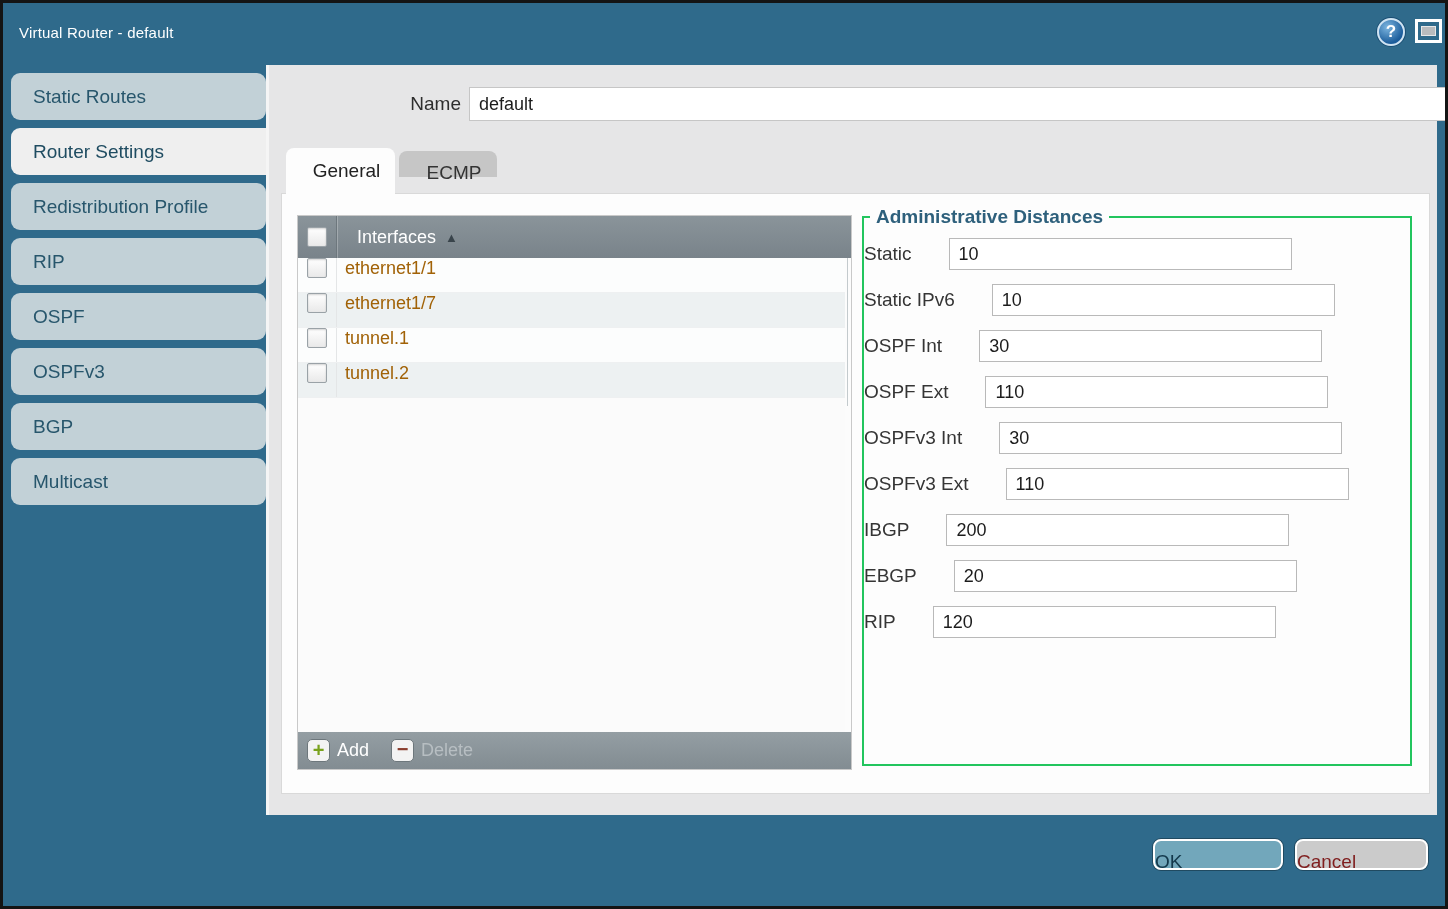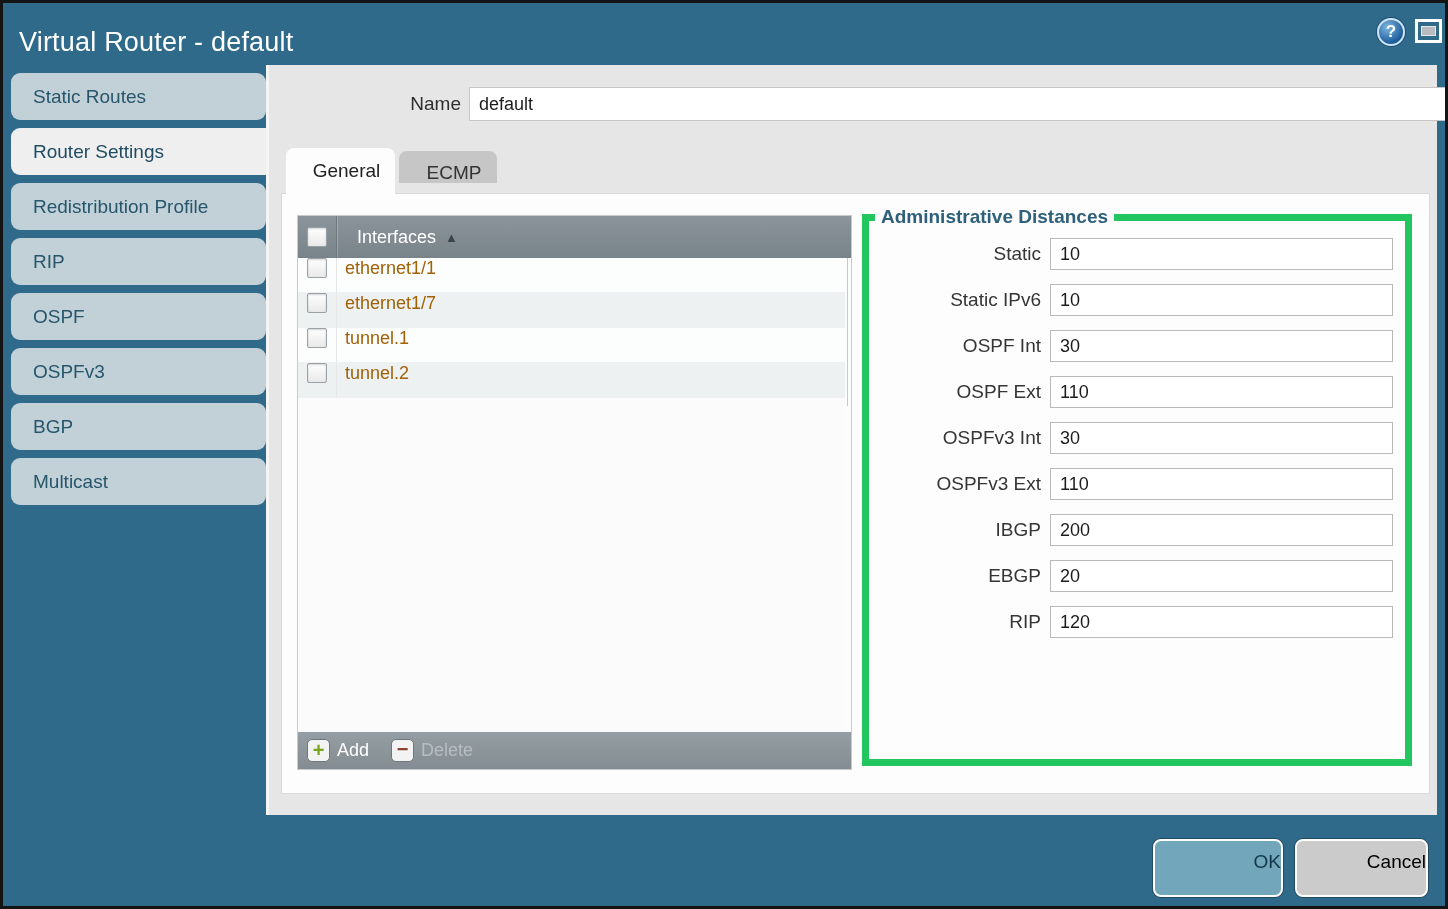--- a/index.html
+++ b/index.html
@@ -2,22 +2,22 @@
 <html><head>
 <meta charset="utf-8">
 <style>
   * { margin:0; padding:0; box-sizing:border-box; }
   body { font-family:"Liberation Sans", sans-serif; background:#000; }
   .window {
     position:relative; width:1448px; height:909px;
     background:#2f6a8b; border:3px solid #141414; overflow:hidden;
   }
   
-  .title { position:absolute; left:16px; top:9px; height:62px; line-height:60px;
-    color:#ffffff; font-size:27px; letter-spacing:.2px; }
+  .title { position:absolute; left:16px; top:0; height:62px; line-height:60px;
+    color:#ffffff; font-size:15px; letter-spacing:.2px; }
   .help-icon { position:absolute; left:1374px; top:15px; width:28px; height:28px;
     border-radius:50%; background:radial-gradient(circle at 35% 30%, #7db6e0, #1c5d9b 70%);
     border:2px solid #cfe3f2; box-shadow:0 0 0 1px #1b4e74;
     color:#fff; font-weight:bold; font-size:17px; text-align:center; line-height:24px; cursor:pointer; }
   .window-icon { position:absolute; left:1412px; top:16px; width:27px; height:24px;
     background:#2f6a8b; border:3px solid #ffffff; display:flex; align-items:center; justify-content:center; cursor:pointer; }
   .window-icon .inner { width:15px; height:10px; background:#b9bcbe; border:1px solid #e8e8e8; }
   
   .sidebar { position:absolute; left:8px; top:70px; width:255px; }
   .side-item { height:47px; margin-bottom:8px; border-radius:9px;
@@ -29,21 +29,21 @@
   .content-panel { position:absolute; left:263px; top:62px; width:1171px; height:750px;
     background:#e6e6e7; border-left:3px solid #f5f5f5; }
   .name-label { position:absolute; left:60px; top:22px; width:132px; height:34px;
     line-height:34px; text-align:right; font-size:19px; color:#2e2e2e; }
   .name-input { position:absolute; left:200px; top:22px; width:1095px; height:34px;
     border:1px solid #c6c6c6; background:#ffffff; font-size:18px; padding:0 9px;
     font-family:"Liberation Sans", sans-serif; color:#1c1c1c; }
   .tab { position:absolute; border-radius:8px 8px 0 0; text-align:center; cursor:pointer;padding-left:12px; }
   .tab-general { left:17px; top:83px; width:109px; height:46px; background:#fdfdfd;
     font-size:19px; color:#222; line-height:46px; z-index:2; }
-  .tab-ecmp { left:130px; top:86px; width:98px; height:32px; background:#c6c6c6;
+  .tab-ecmp { left:130px; top:86px; width:98px; height:26px; background:#c6c6c6;
     font-size:19px; color:#333; line-height:43px; z-index:1; }
   .white-panel { position:absolute; left:12px; top:128px; width:1149px; height:601px;
     background:#fdfdfd; border:1px solid #d9d9d9; }
   
   .iface-table { position:absolute; left:15px; top:21px; width:555px; height:555px;
     background:#fbfbfb; border:1px solid #c9c9c9; }
   .iface-header { position:absolute; left:0; right:0; top:0; height:42px;
     background:linear-gradient(#8a949a, #79838a); display:flex; align-items:center; }
   .cb { width:20px; height:20px; background:linear-gradient(#ffffff,#e9e9e9);
     border:1px solid #9aa2a7; border-radius:2px; box-shadow:inset 0 1px 2px rgba(0,0,0,.18);
@@ -68,33 +68,33 @@
   .tbl-btn .btn-ico { width:23px; height:23px; border-radius:5px; background:#f3f3f3;
     border:1px solid #6d777c; display:flex; align-items:center; justify-content:center;
     font-size:20px; font-weight:bold; line-height:1; }
   .plus-glyph { color:#79a21d; margin-top:-2px; }
   .minus-glyph { color:#8a3d2e; margin-top:-3px; }
   .tbl-btn .btn-label { margin-left:7px; font-size:18px; color:#ffffff; }
   .tbl-btn.disabled { cursor:default; }
   .tbl-btn.disabled .btn-label { color:#b7bec2; }
   
   .admin-fs { position:absolute; left:580px; top:12px; width:550px; height:560px;
-    border:7px solid #22c55e; }
+    border:2px solid #22c55e; }
   .admin-fs legend { margin-left:6px; padding:0 6px; font-weight:bold; font-size:19px; color:#2e607c; }
   .admin-rows { padding:10px 12px 0 0; }
-  .admin-row { display:flex; align-items:center; justify-content:flex-end; margin-bottom:14px; }
+  .admin-row { display:flex; align-items:center; justify-content:flex-start; margin-bottom:14px;gap:28px; }
   .admin-row .f-label { font-size:19px; color:#353535; margin-right:9px; }
   .admin-row input { width:343px; height:32px; border:1px solid #b9b9b9; background:#fff;
     font-size:18px; padding:0 9px; font-family:"Liberation Sans", sans-serif; color:#1c1c1c; }
   
-  .btn { position:absolute; top:836px; height:58px; border:2px solid #ffffff; border-radius:8px;
-    font-size:19px; text-align:right; line-height:42px; cursor:pointer;
+  .btn { position:absolute; top:836px; height:31px; border:2px solid #ffffff; border-radius:8px;
+    font-size:19px; text-align:left; line-height:42px; cursor:pointer;
     box-shadow:0 0 0 1px rgba(0,0,0,.3); }
   .btn-ok { left:1150px; width:130px; background:#72a7bb; color:#13384b; }
-  .btn-cancel { left:1292px; width:133px; background:#cbcbcb; color:#000000; }
+  .btn-cancel { left:1292px; width:133px; background:#cbcbcb; color:#7f1d1d; }
 </style>
 </head>
 <body>
 
 <div class="window">
 
   <div class="title">Virtual Router - default</div>
   <div class="help-icon">?</div>
   <div class="window-icon">
     <span class="inner"></span>

